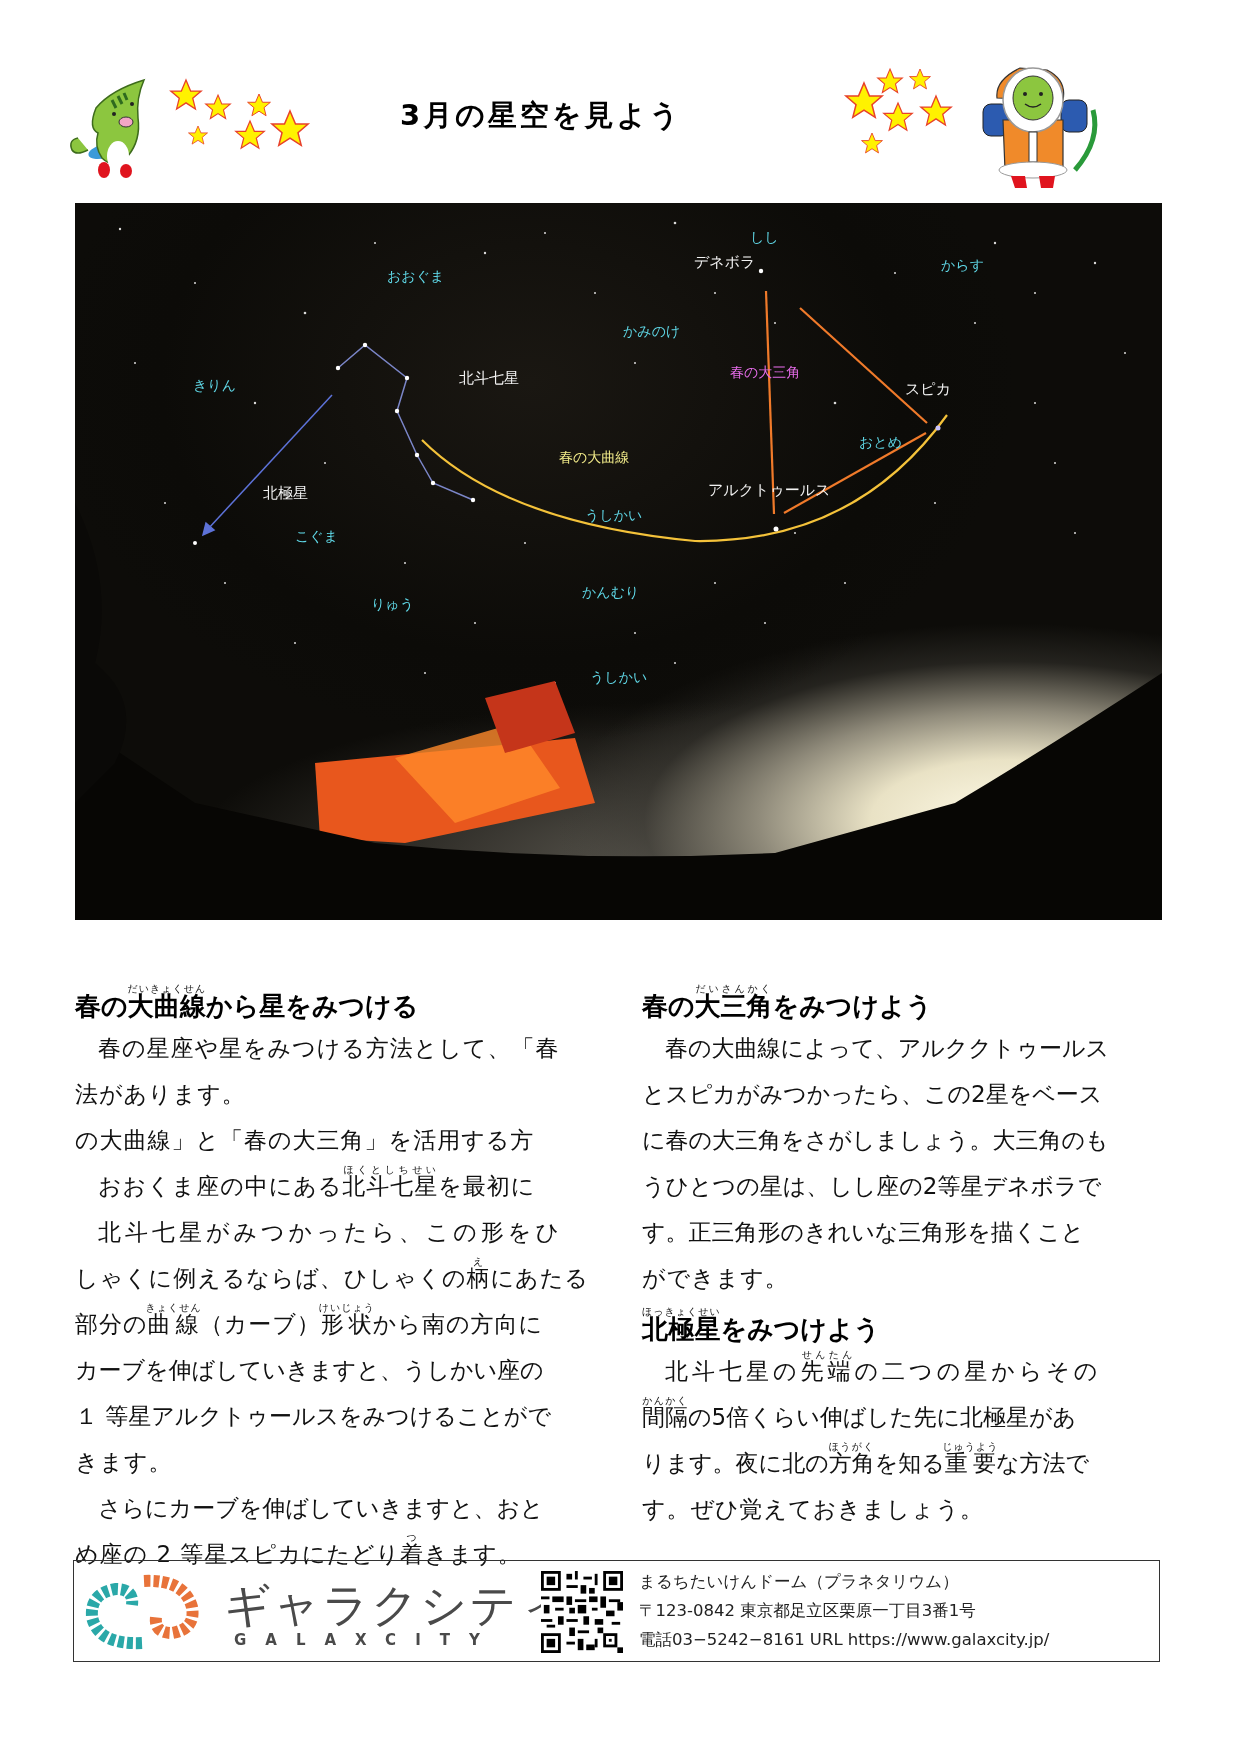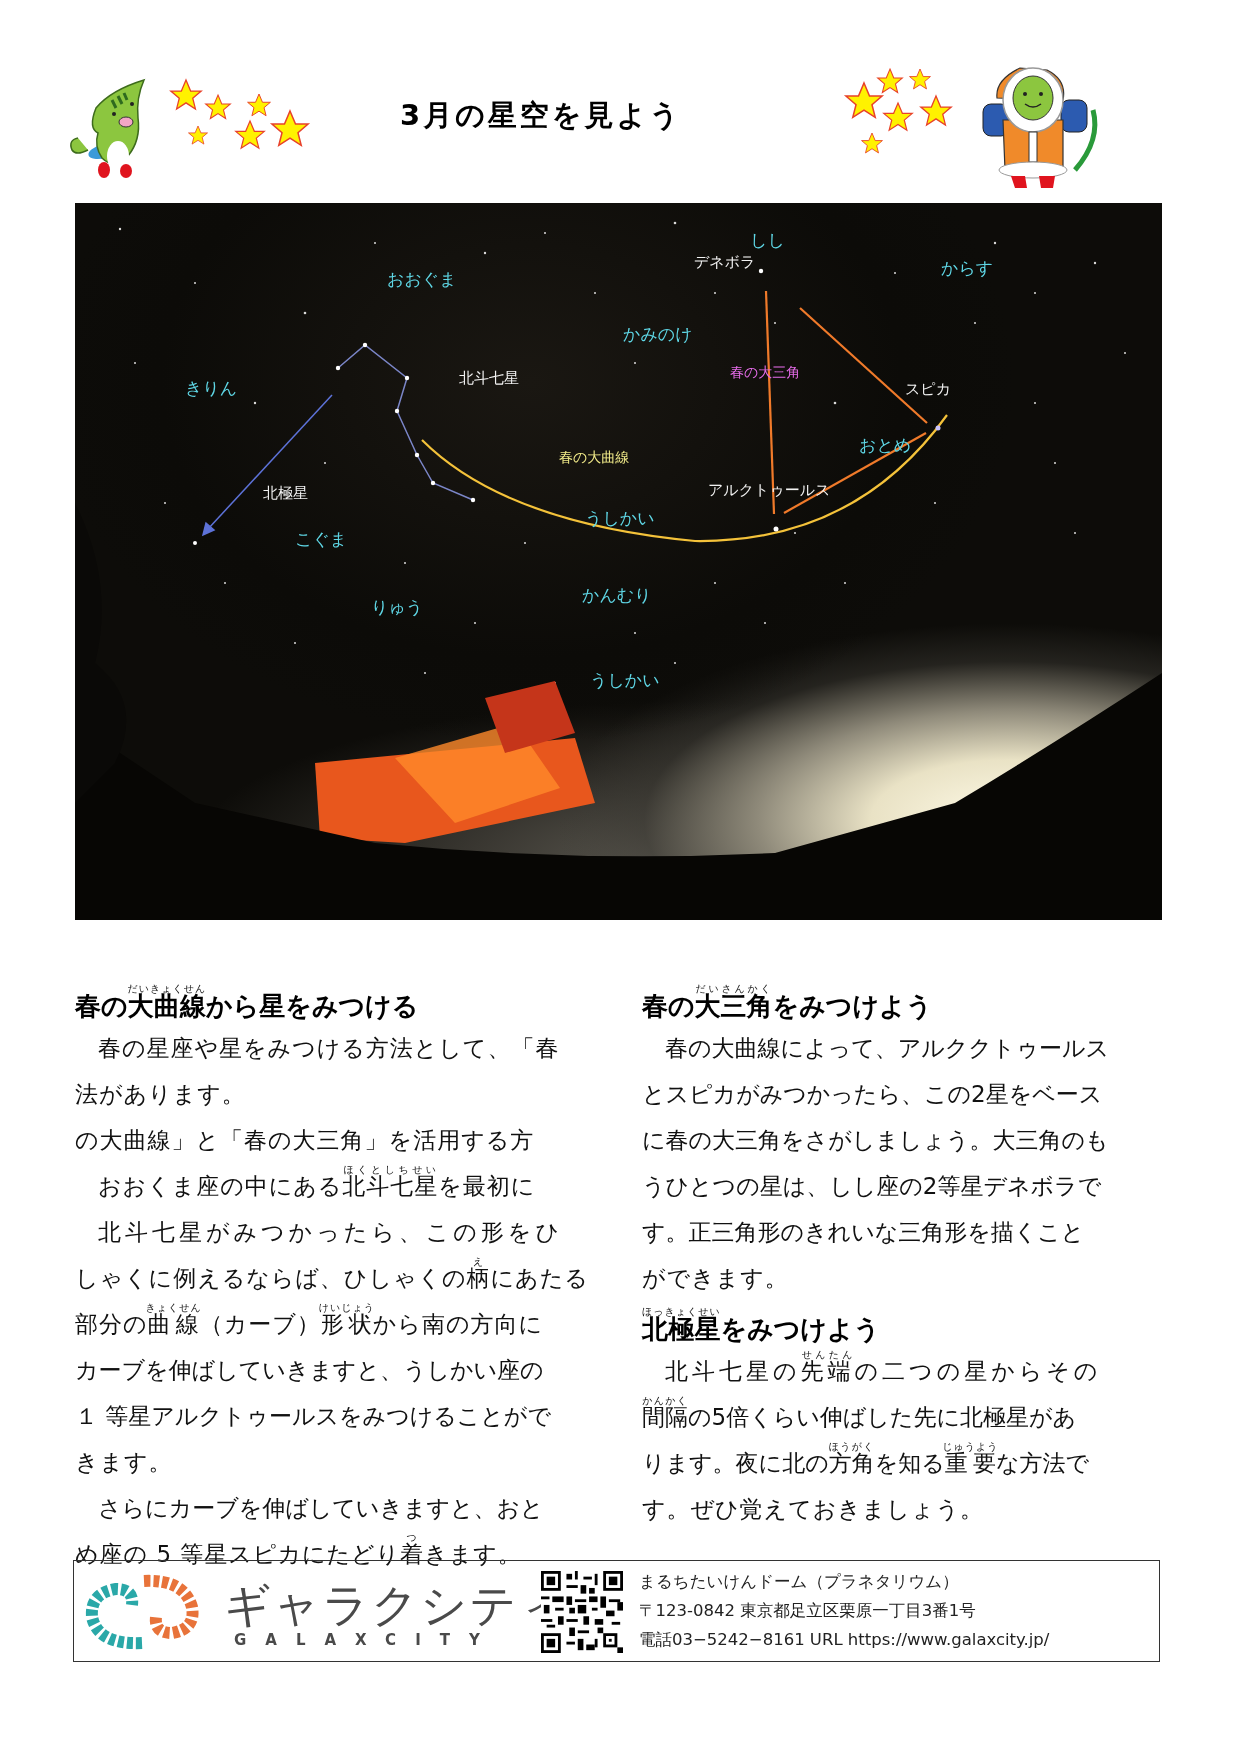--- a/index.html
+++ b/index.html
@@ -14,21 +14,21 @@
 
   
   .photo { position: absolute; left: 75px; top: 203px; width: 1087px; height: 717px; overflow: hidden;
            background:
              radial-gradient(ellipse 62% 70% at 42% 25%, #1a1712 0%, #0c0b08 55%, transparent 72%),
              radial-gradient(ellipse 58% 38% at 86% 86%, #fffbe8 0%, #e9e2c5 22%, #8f8a7a 40%, rgba(60,58,52,0.5) 58%, transparent 72%),
              radial-gradient(ellipse 60% 30% at 55% 92%, #5b5850 0%, #2a2823 45%, transparent 75%),
              #0d0c09; }
   .photo svg { position: absolute; left: 0; top: 0; }
   .lbl { position: absolute; font-size: 13px; white-space: nowrap; font-family: "DejaVu Sans", sans-serif; }
-  .lbl.const { color: #5fd7e6; font-size: 17px; }
+  .lbl.const { color: #5fd7e6; font-size: 14px; }
   .lbl.star { color: #f2f2f2; font-size: 15px; }
   .lbl.tri { color: #e46ce8; font-size: 14px; }
   .lbl.curve { color: #f3ec8a; font-size: 14px; }
 
   
   .col { position: absolute; margin-top: 44px; }
   .heading { font-size: 26px; font-weight: bold; color: #000; line-height: 30px; white-space: nowrap; }
   .para { font-size: 23px; line-height: 46px; color: #111; letter-spacing: 1px; }
   ruby { ruby-position: over; }
   rt { font-size: 10px; letter-spacing: 1px; color: #111; }
@@ -182,21 +182,21 @@
       <path d="M240,560 L500,535 L520,600 L330,640 L245,635 Z" fill="#e8571d"></path>
       <path d="M320,555 L440,520 L485,585 L380,620 Z" fill="#ff8a2a" opacity="0.8"></path>
       <path d="M410,495 L480,478 L500,530 L430,550 Z" fill="#c5351a"></path>
     </g>
 
     <path d="M0,520 Q60,560 120,600 L300,640 Q500,660 700,650 L880,600 Q980,540 1087,470 L1087,717 L0,717 Z" fill="#070604"></path>
     <path d="M0,300 Q40,380 20,460 Q70,500 40,560 L0,600 Z" fill="#0a0907"></path>
   </svg>
 
   <div class="lbl const" style="left:312px;top:65px">おおぐま</div>
-  <div class="lbl const" style="left:110px;top:174px">きりん</div>
+  <div class="lbl const" style="left:118px;top:174px">きりん</div>
   <div class="lbl const" style="left:220px;top:325px">こぐま</div>
   <div class="lbl const" style="left:296px;top:393px">りゅう</div>
   <div class="lbl const" style="left:548px;top:120px">かみのけ</div>
   <div class="lbl const" style="left:675px;top:26px">しし</div>
   <div class="lbl const" style="left:866px;top:54px">からす</div>
   <div class="lbl const" style="left:784px;top:231px">おとめ</div>
   <div class="lbl const" style="left:510px;top:304px">うしかい</div>
   <div class="lbl const" style="left:507px;top:381px">かんむり</div>
   <div class="lbl const" style="left:515px;top:466px">うしかい</div>
 
@@ -219,21 +219,21 @@
     <span class="p-line">法があります。</span>
     <span class="p-line">の大曲線」と「春の大三角」を活用する方</span>
     <span class="p-line" style="text-indent:1em"><span>おおくま座の中にある</span><ruby><span>北斗七星</span><rt>ほくとしちせい</rt></ruby><span>を最初に</span></span>
     <span class="p-line" style="text-indent:1em;letter-spacing:4px">北斗七星がみつかったら、この形をひ</span>
     <span class="p-line"><span>しゃくに例えるならば、ひしゃくの</span><ruby><span>柄</span><rt>え</rt></ruby><span>にあたる</span></span>
     <span class="p-line"><span>部分の</span><ruby><span>曲線</span><rt>きょくせん</rt></ruby><span>（カーブ）</span><ruby><span>形状</span><rt>けいじょう</rt></ruby><span>から南の方向に</span></span>
     <span class="p-line" style="letter-spacing:0">カーブを伸ばしていきますと、うしかい座の</span>
     <span class="p-line" style="letter-spacing:0">１ 等星アルクトゥールスをみつけることがで</span>
     <span class="p-line">きます。</span>
     <span class="p-line" style="text-indent:1em;letter-spacing:0">さらにカーブを伸ばしていきますと、おと</span>
-    <span class="p-line"><span>め座の 5 等星スピカにたどり</span><ruby><span>着</span><rt>つ</rt></ruby><span>きます。</span></span>
+    <span class="p-line"><span>め座の 2 等星スピカにたどり</span><ruby><span>着</span><rt>つ</rt></ruby><span>きます。</span></span>
   </div>
 </div>
 
 <div class="col" style="left:642px;top:940px;width:530px;">
   <div class="heading">
     <span>春の</span><ruby><span>大三角</span><rt>だいさんかく</rt></ruby><span>をみつけよう</span>
   </div>
   <div class="para" style="margin-top:4px;line-height:46px">
     <span class="p-line" style="text-indent:1em;letter-spacing:0">春の大曲線によって、アルククトゥールス</span>
     <span class="p-line" style="letter-spacing:0">とスピカがみつかったら、この2星をベース</span>

